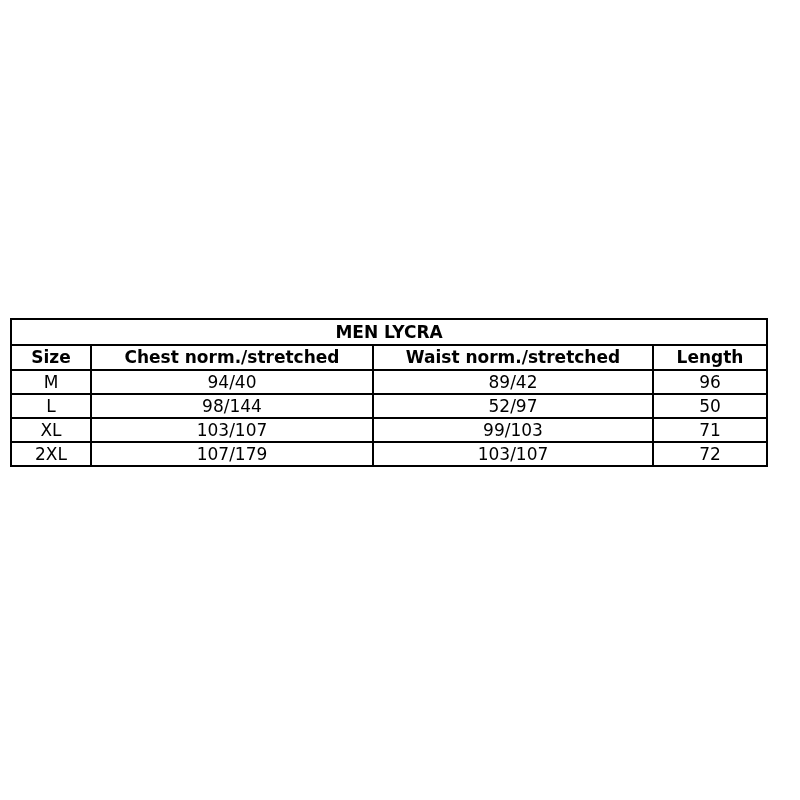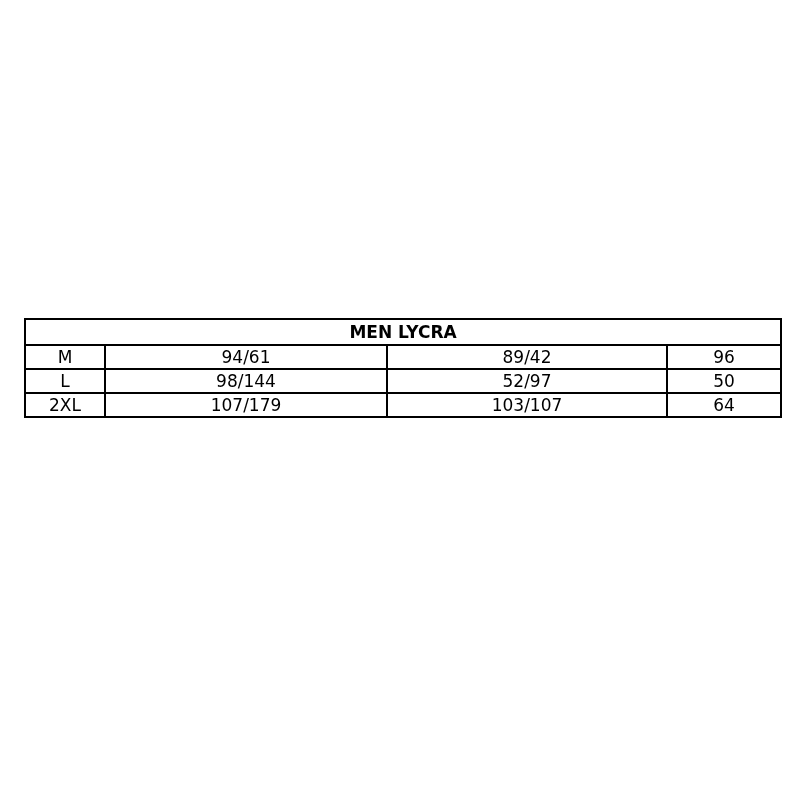--- a/index.html
+++ b/index.html
@@ -8,21 +8,21 @@
   }
   body {
     width: 800px;
     height: 800px;
     background: #ffffff;
     font-family: "DejaVu Sans", "Liberation Sans", sans-serif;
     position: relative;
   }
   .size-table-wrap {
     position: absolute;
-    left: 24px;
+    left: 10px;
     top: 318px;
     width: 756px;
   }
   table.size-table {
     width: 100%;
     border-collapse: collapse;
     table-layout: fixed;
     background: #ffffff;
   }
   table.size-table th,
@@ -63,35 +63,47 @@
     <colgroup>
       <col class="c-size">
       <col class="c-chest">
       <col class="c-waist">
       <col class="c-length">
     </colgroup>
     <thead>
       <tr>
         <th class="title-cell" colspan="4">MEN LYCRA</th>
       </tr>
+      <tr>
+        <th class="col-header">Size</th>
+        <th class="col-header">Chest norm./stretched</th>
+        <th class="col-header">Waist norm./stretched</th>
+        <th class="col-header">Length</th>
+      </tr>
     </thead>
     <tbody>
       <tr>
         <td class="data-cell">M</td>
-        <td class="data-cell">94/61</td>
+        <td class="data-cell">94/40</td>
         <td class="data-cell">89/42</td>
         <td class="data-cell">96</td>
       </tr>
       <tr>
         <td class="data-cell">L</td>
         <td class="data-cell">98/144</td>
         <td class="data-cell">52/97</td>
         <td class="data-cell">50</td>
       </tr>
       <tr>
+        <td class="data-cell">XL</td>
+        <td class="data-cell">103/107</td>
+        <td class="data-cell">99/103</td>
+        <td class="data-cell">71</td>
+      </tr>
+      <tr>
         <td class="data-cell">2XL</td>
         <td class="data-cell">107/179</td>
         <td class="data-cell">103/107</td>
-        <td class="data-cell">64</td>
+        <td class="data-cell">72</td>
       </tr>
     </tbody>
   </table>
 </div>
 
 </body></html>

